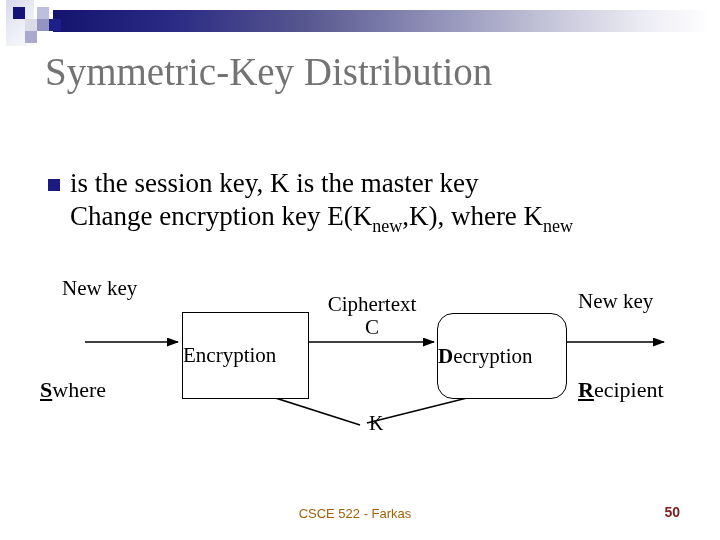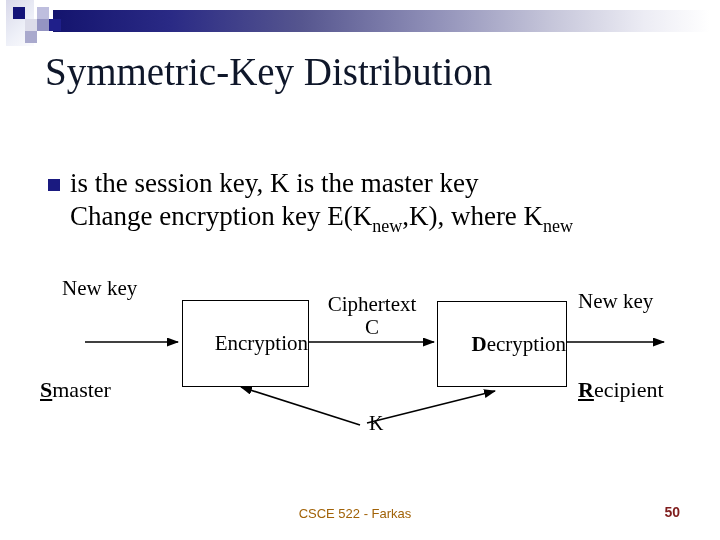--- a/index.html
+++ b/index.html
@@ -27,21 +27,21 @@
   .sq-gray{left:25px;top:31px;background:#a9a9cd;}
   .deco-bar{
     left:53px;top:10px;width:657px;height:22px;
     background:linear-gradient(90deg,#14146e 0%,#2a2a85 18%,#56568f 38%,#9090b8 58%,#c6c6da 76%,#ececf4 90%,#ffffff 100%);
   }
 
   
   .title{
     left:45px;top:48px;width:630px;
     font-size:39px;line-height:47px;
-    color:#0f172a;
+    color:#737373;
   }
 
   
   .bullet-square{
     left:48px;top:179px;width:12px;height:12px;background:#1a1a80;
   }
   .bullet-text{
     left:70px;top:167px;width:616px;
     font-size:27px;line-height:33px;
   }
@@ -51,25 +51,25 @@
     position:relative;top:7px;
   }
 
   
   .dlabel{font-size:21px;white-space:nowrap;}
   .lbl-newkey-left{left:62px;top:276px;}
   .lbl-ciphertext{left:316px;top:293px;width:112px;text-align:center;line-height:23px;}
   .lbl-newkey-right{left:578px;top:289px;}
   .flow-box{
     border:1.5px solid #000;background:#fff;
-    display:flex;align-items:center;justify-content:flex-end;
-    font-size:21px;z-index:2;
+    display:flex;align-items:center;justify-content:flex-start;
+    font-size:21px;z-index:2;margin-top:12px;
   }
   .box-encryption{left:182px;top:300px;width:125px;height:85px;}
-  .box-decryption{left:437px;top:301px;width:128px;height:84px;}
+  .box-decryption{left:437px;top:301px;width:128px;height:84px;border-radius:16px;}
   .box-decryption .box-label::first-letter{font-weight:bold;}
   .party{font-size:22px;white-space:nowrap;}
   .party .initial{font-weight:bold;text-decoration:underline;}
   .lbl-sender{left:40px;top:377px;}
   .lbl-recipient{left:578px;top:377px;}
   .lbl-masterkey{left:369px;top:412px;font-size:20px;}
   svg.arrows{left:0;top:0;z-index:1;}
 
   
   .footer-course{
@@ -128,20 +128,20 @@
 <div class="abs dlabel lbl-newkey-right">New key</div>
 
 <div class="abs flow-box box-encryption">
   <span class="box-label">Encryption</span>
 </div>
 
 <div class="abs flow-box box-decryption">
   <span class="box-label">Decryption</span>
 </div>
 
-<div class="abs party lbl-sender"><span class="initial">S</span><span>master</span></div>
+<div class="abs party lbl-sender"><span class="initial">S</span><span>where</span></div>
 
 <div class="abs party lbl-recipient"><span class="initial">R</span><span>ecipient</span></div>
 
 <div class="abs lbl-masterkey">K</div>
 
 <div class="abs footer-course">CSCE 522 - Farkas</div>
 <div class="abs page-number">50</div>
 
 </body></html>

